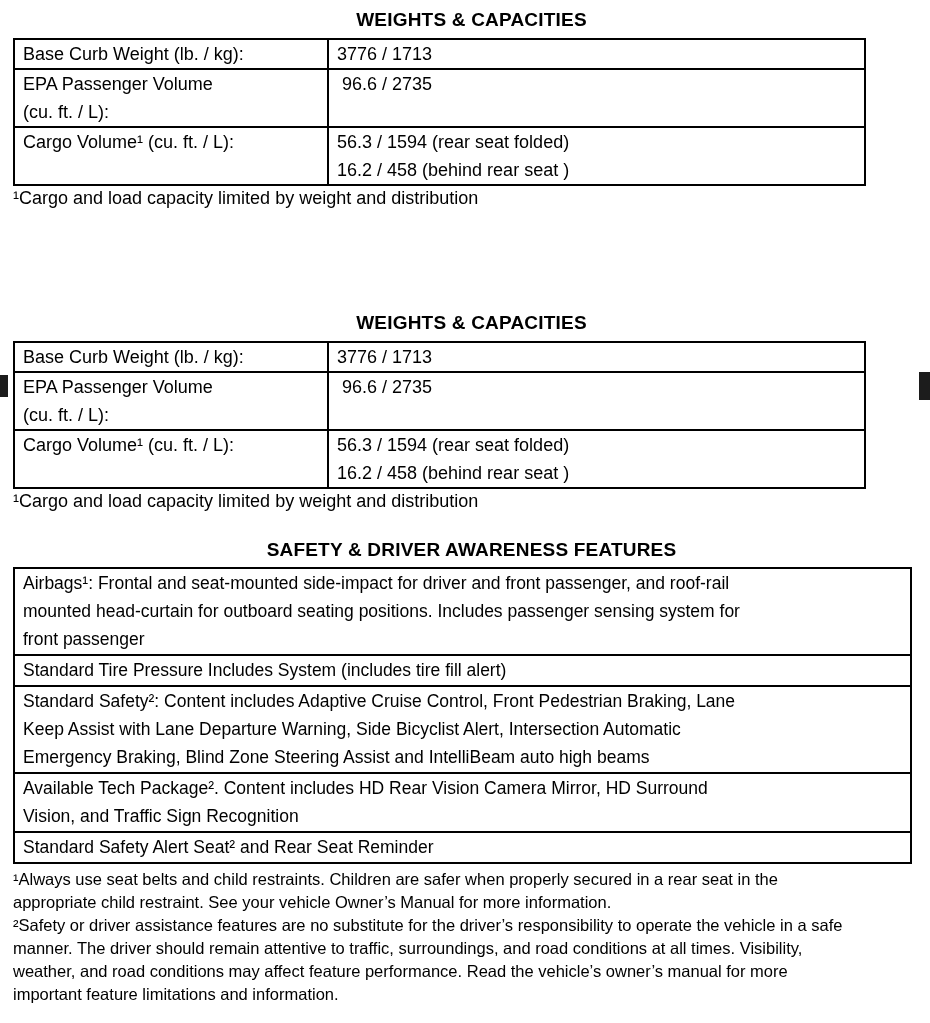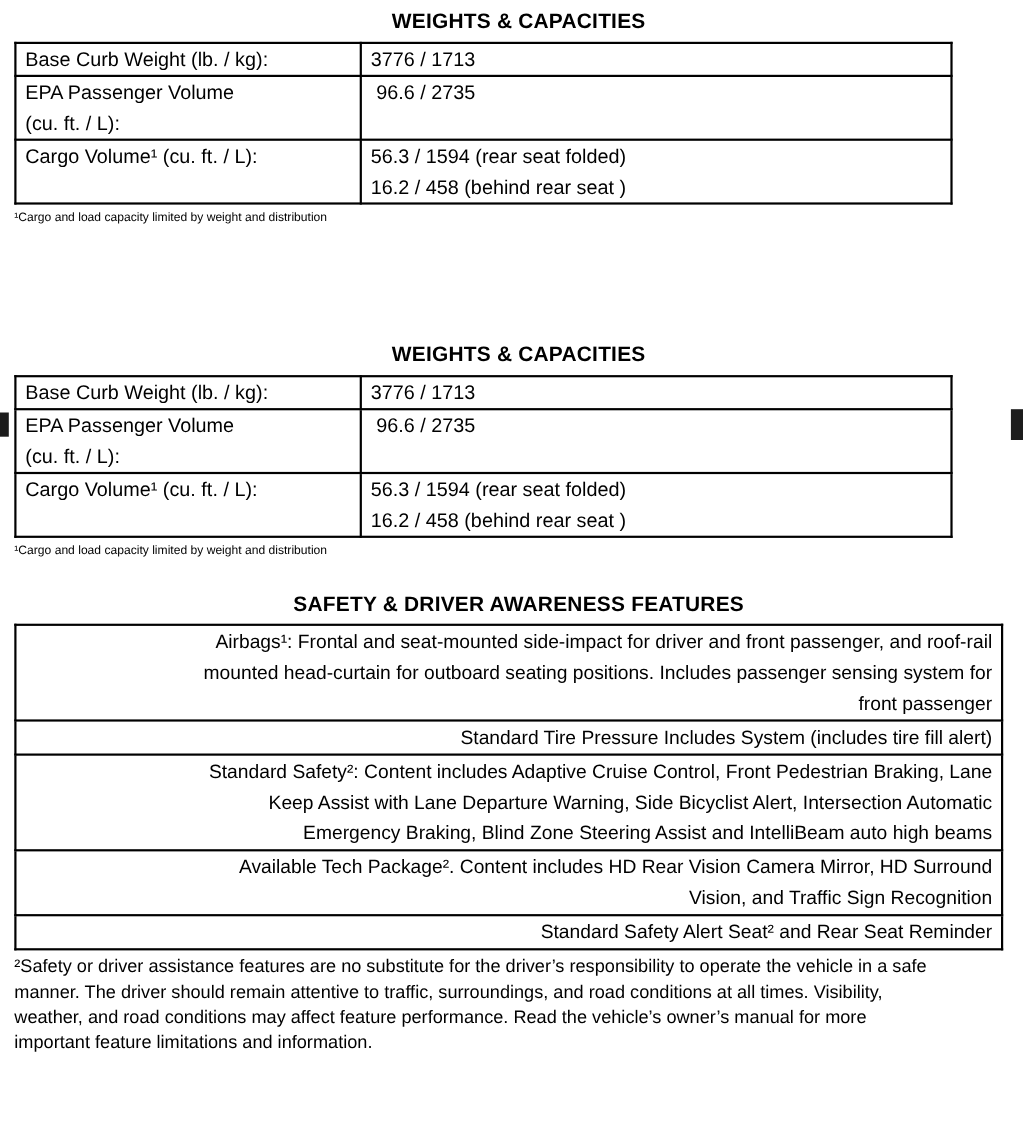--- a/index.html
+++ b/index.html
@@ -33,33 +33,33 @@
   .weights-table td {
     border: 2px solid #000000;
     font-size: 18px;
     line-height: 28px;
     padding: 0 8px;
     vertical-align: top;
     white-space: pre-wrap;
   }
   .weights-table td.lbl { width: 296px; }
 
-  .safety-table { width: 899px; margin-top: 6px; text-align: right; }
+  .safety-table { width: 899px; margin-top: 6px; }
   .safety-table td {
     border: 2px solid #000000;
     font-size: 17.5px;
     line-height: 28px;
     padding: 0 8px 1px 8px;
     vertical-align: top;
     white-space: pre-wrap;
   }
 
   .footnote {
     margin: 2px 0 0 13px;
-    font-size: 11px;
+    font-size: 18px;
     line-height: 20px;
     white-space: pre-wrap;
   }
   .footnotes { margin: 4px 0 0 13px; }
   .footnotes p {
     margin: 0;
     font-size: 16.5px;
     line-height: 23px;
     white-space: pre-wrap;
   }
@@ -142,20 +142,22 @@
         <tr>
           <td>Available Tech Package². Content includes HD Rear Vision Camera Mirror, HD Surround
 Vision, and Traffic Sign Recognition</td>
         </tr>
         <tr>
           <td>Standard Safety Alert Seat² and Rear Seat Reminder</td>
         </tr>
       </tbody>
     </table>
     <div class="footnotes">
+      <p>¹Always use seat belts and child restraints. Children are safer when properly secured in a rear seat in the
+appropriate child restraint. See your vehicle Owner’s Manual for more information.</p>
       <p>²Safety or driver assistance features are no substitute for the driver’s responsibility to operate the vehicle in a safe
 manner. The driver should remain attentive to traffic, surroundings, and road conditions at all times. Visibility,
 weather, and road conditions may affect feature performance. Read the vehicle’s owner’s manual for more
 important feature limitations and information.</p>
     </div>
   </section>
 
 </div>
 
 </body></html>

